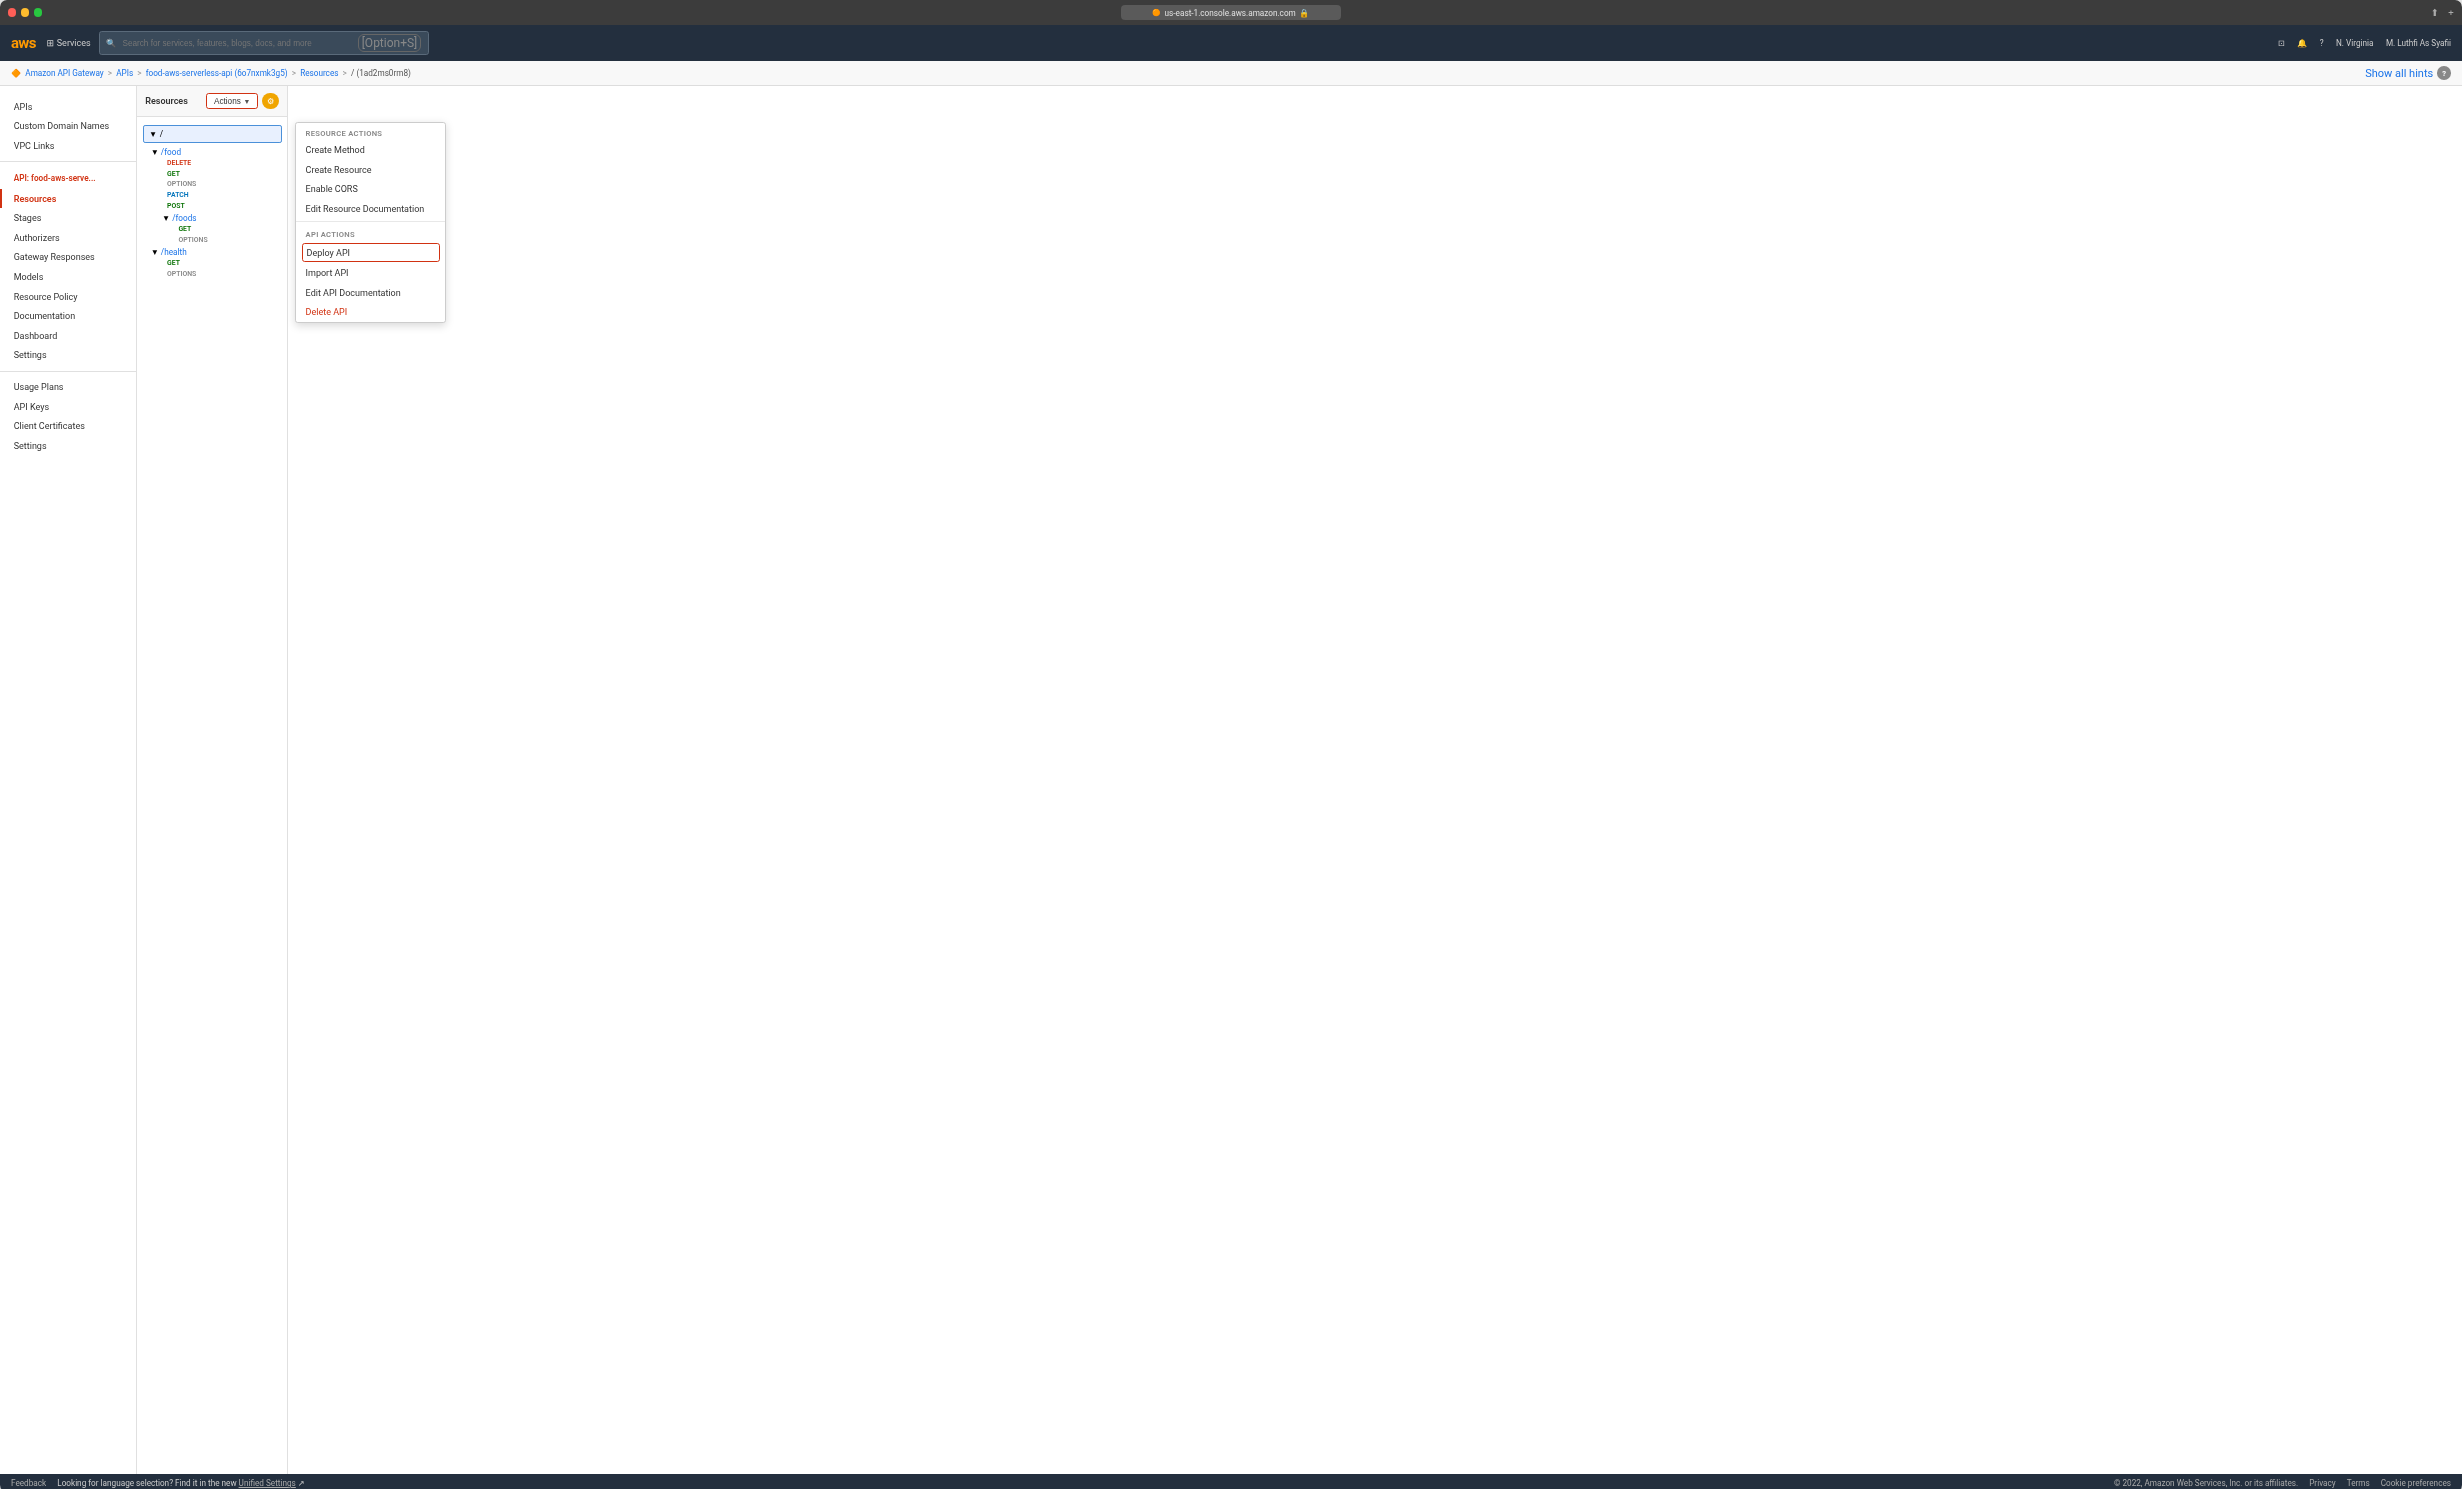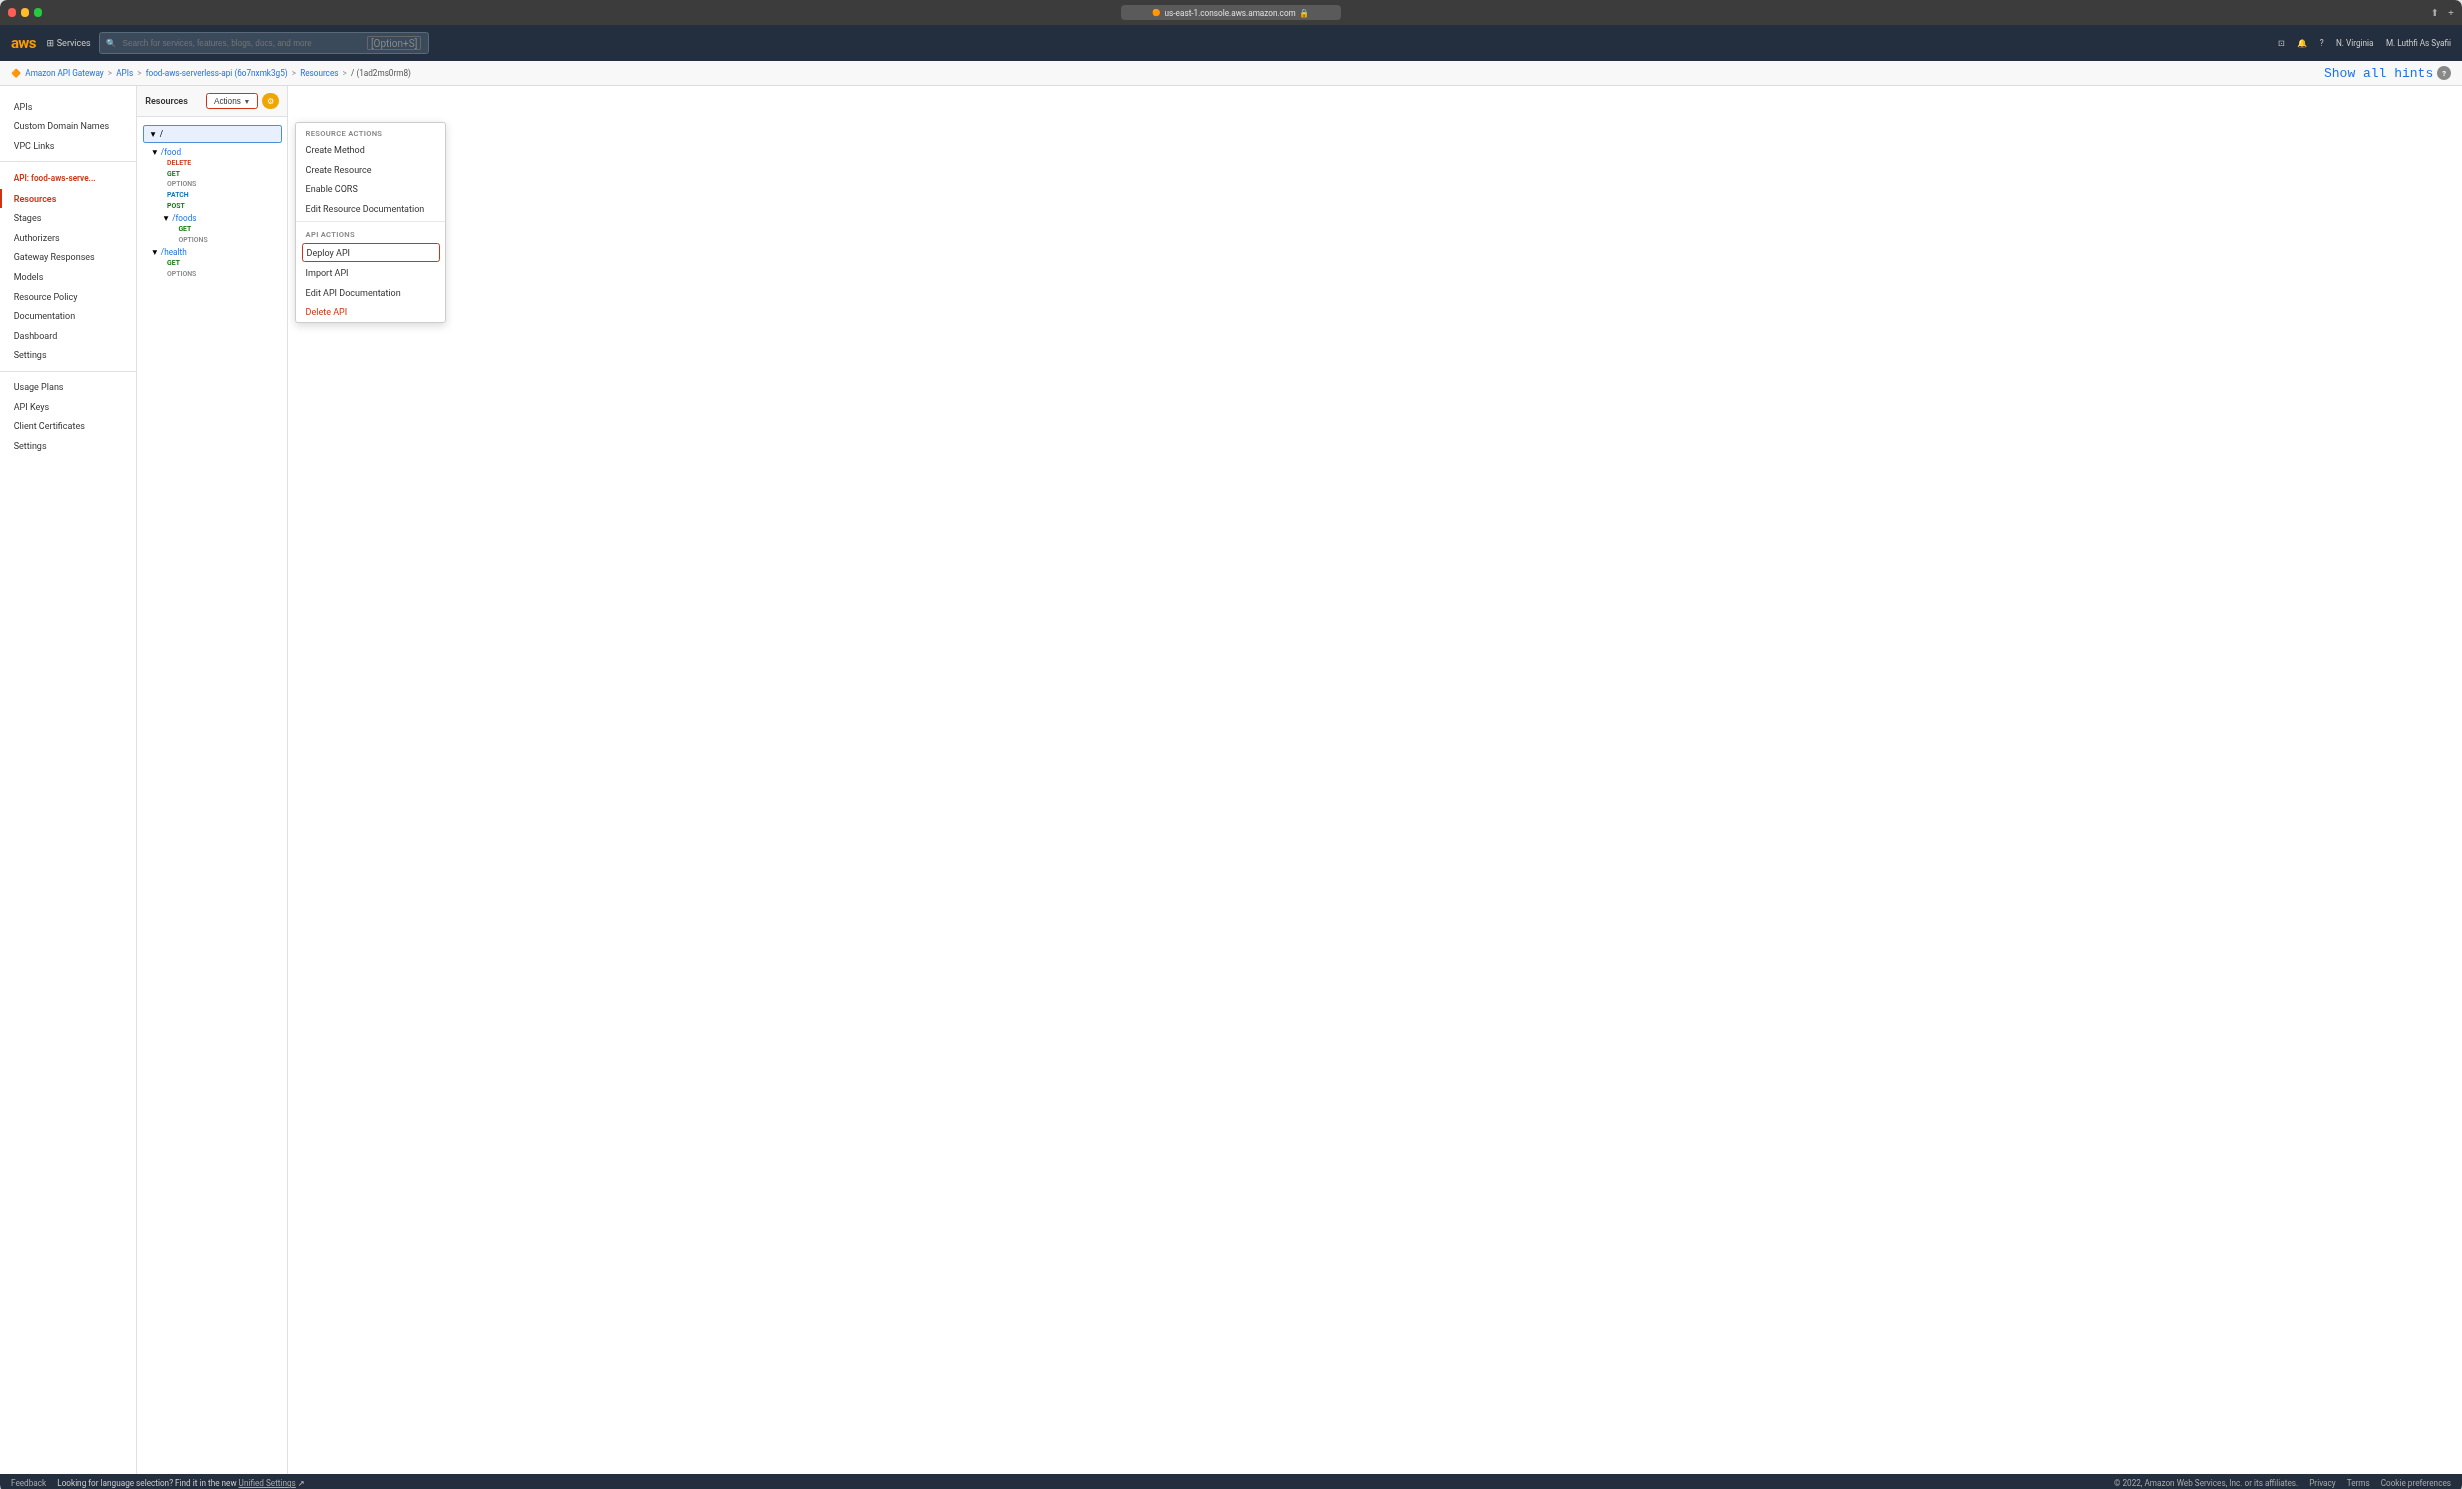--- a/index.html
+++ b/index.html
@@ -99,23 +99,23 @@
     .aws-nav-search input {
       background: transparent;
       border: none;
       color: #ccc;
       font-size: 8.2px;
       outline: none;
       flex: 1;
     }
     .aws-nav-search .shortcut {
       color: #888;
-      font-size: 10px;
+      font-size: 12px;
       border: 0.7px solid #666;
-      border-radius: 1px;
+      border-radius: 6px;
       padding: 0.7px 2.7px;
     }
     .aws-nav-right {
       margin-left: auto;
       display: flex;
       align-items: center;
       gap: 12.4px;
       color: #ccc;
       font-size: 8.2px;
     }
@@ -128,21 +128,21 @@
       height: 25px;
       display: flex;
       align-items: center;
       padding: 0 11px;
       gap: 4.1px;
       font-size: 8.2px;
       color: #555;
     }
     .service-bar a { color: #1a73e8; text-decoration: none; cursor: pointer; }
     .service-bar .sep { color: #999; }
-    .show-hints { margin-left: auto; color: #1a73e8; cursor: pointer; font-size: 13px; text-decoration: none; font-family: Liberation Mono, monospace; }
+    .show-hints { margin-left: auto; color: #1a73e8; cursor: pointer; font-size: 11px; text-decoration: none; }
     .help-icon {
       width: 13.7px; height: 13.7px; border-radius: 50%;
       background: #888; color: white; display: flex; align-items: center; justify-content: center;
       font-size: 7.6px; cursor: pointer; font-weight: bold;
     }
 
     
     .main-layout {
       display: flex;
       height: calc(100vh - 25px - 27.5px - 25px - 23.4px);

